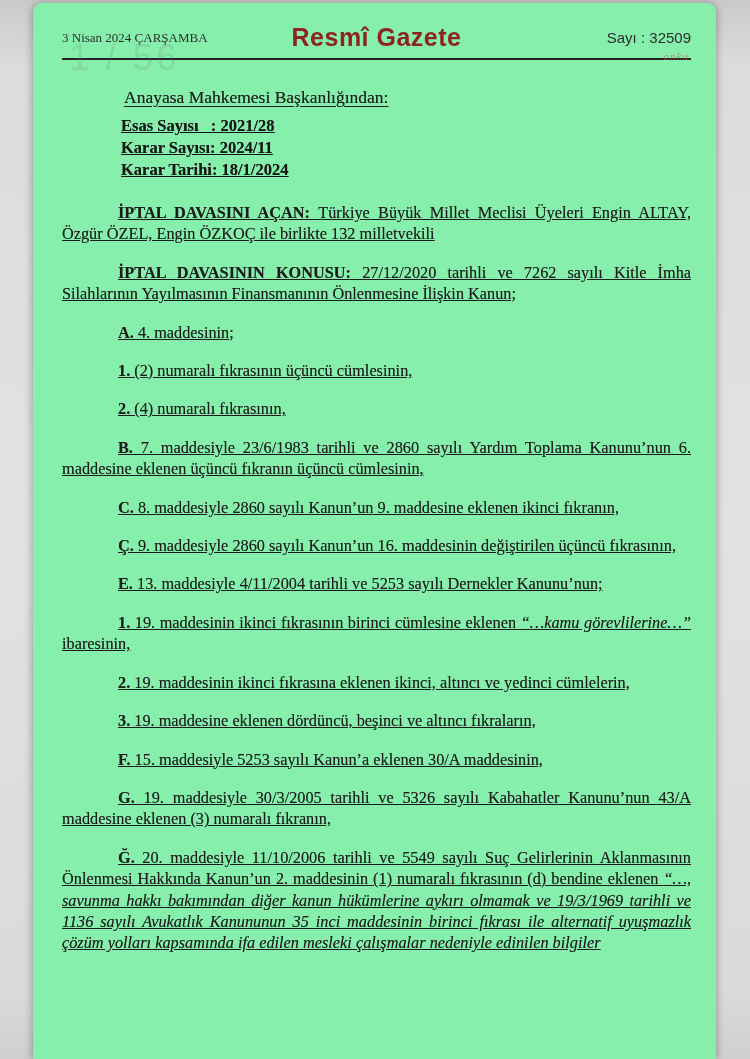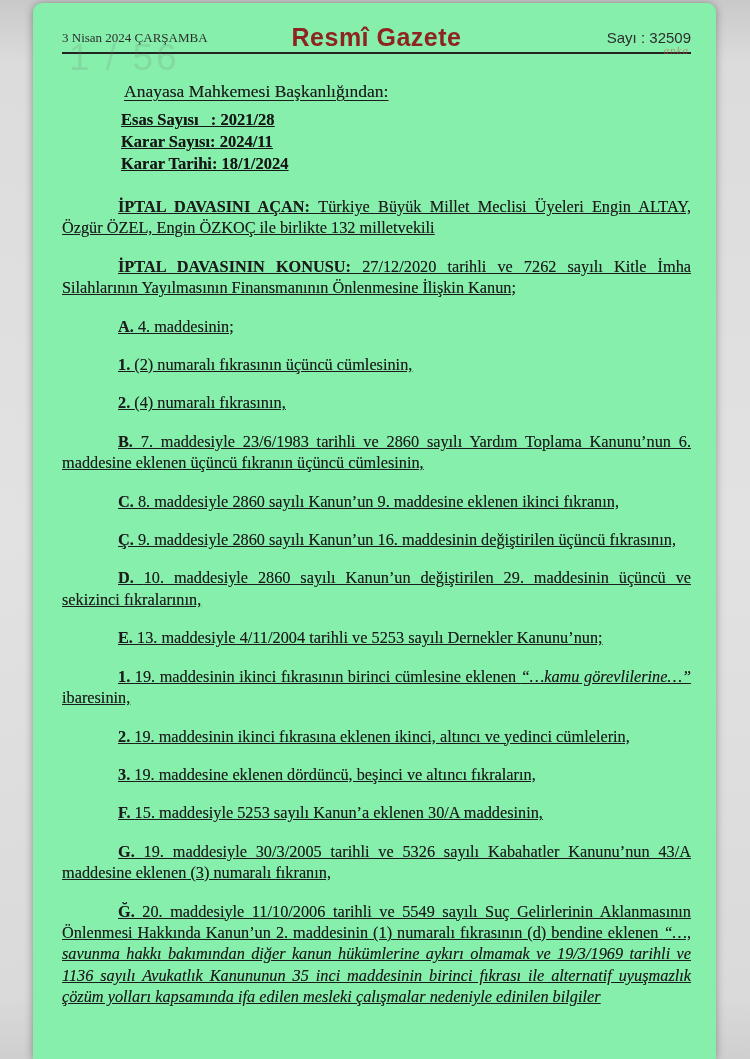--- a/index.html
+++ b/index.html
@@ -63,20 +63,21 @@
     letter-spacing: 0.5px;
   }
   .gz-issue {
     font-family: "Liberation Sans", sans-serif;
     font-size: 15px;
     color: #2e2e2e;
     justify-self: end;
   }
   .rule {
     position: relative;
+    margin-top: 6px;
     border-top: 2.4px solid #232323;
     height: 0;
     z-index: 2;
   }
   .agency {
     position: absolute;
     right: 2px;
     top: -10px;
     font-family: "Liberation Serif", serif;
     font-style: italic;
@@ -156,21 +157,20 @@
 
     <div class="body-text" id="paragraphs">
         <p><span class="seg-bold">İPTAL DAVASINI AÇAN: </span><span class="seg-normal">Türkiye Büyük Millet Meclisi Üyeleri Engin ALTAY, Özgür ÖZEL, Engin ÖZKOÇ ile birlikte 132 milletvekili</span></p>
         <p><span class="seg-bold">İPTAL DAVASININ KONUSU: </span><span class="seg-normal">27/12/2020 tarihli ve 7262 sayılı Kitle İmha Silahlarının Yayılmasının Finansmanının Önlenmesine İlişkin Kanun;</span></p>
         <p><span class="seg-bold">A. </span><span class="seg-normal">4. maddesinin;</span></p>
         <p><span class="seg-bold">1. </span><span class="seg-normal">(2) numaralı fıkrasının üçüncü cümlesinin,</span></p>
         <p><span class="seg-bold">2. </span><span class="seg-normal">(4) numaralı fıkrasının,</span></p>
         <p><span class="seg-bold">B. </span><span class="seg-normal">7. maddesiyle 23/6/1983 tarihli ve 2860 sayılı Yardım Toplama Kanunu’nun 6. maddesine eklenen üçüncü fıkranın üçüncü cümlesinin,</span></p>
         <p><span class="seg-bold">C. </span><span class="seg-normal">8. maddesiyle 2860 sayılı Kanun’un 9. maddesine eklenen ikinci fıkranın,</span></p>
         <p><span class="seg-bold">Ç. </span><span class="seg-normal">9. maddesiyle 2860 sayılı Kanun’un 16. maddesinin değiştirilen üçüncü fıkrasının,</span></p>
-        <p><span class="seg-bold">D. </span><span class="seg-normal">10. maddesiyle 2860 sayılı Kanun’un değiştirilen 29. maddesinin üçüncü ve sekizinci fıkralarının,</span></p>
         <p><span class="seg-bold">E. </span><span class="seg-normal">13. maddesiyle 4/11/2004 tarihli ve 5253 sayılı Dernekler Kanunu’nun;</span></p>
         <p><span class="seg-bold">1. </span><span class="seg-normal">19. maddesinin ikinci fıkrasının birinci cümlesine eklenen </span><span class="seg-italic">“…kamu görevlilerine…”</span><span class="seg-normal"> ibaresinin,</span></p>
         <p><span class="seg-bold">2. </span><span class="seg-normal">19. maddesinin ikinci fıkrasına eklenen ikinci, altıncı ve yedinci cümlelerin,</span></p>
         <p><span class="seg-bold">3. </span><span class="seg-normal">19. maddesine eklenen dördüncü, beşinci ve altıncı fıkraların,</span></p>
         <p><span class="seg-bold">F. </span><span class="seg-normal">15. maddesiyle 5253 sayılı Kanun’a eklenen 30/A maddesinin,</span></p>
         <p><span class="seg-bold">G. </span><span class="seg-normal">19. maddesiyle 30/3/2005 tarihli ve 5326 sayılı Kabahatler Kanunu’nun 43/A maddesine eklenen (3) numaralı fıkranın,</span></p>
         <p><span class="seg-bold">Ğ. </span><span class="seg-normal">20. maddesiyle 11/10/2006 tarihli ve 5549 sayılı Suç Gelirlerinin Aklanmasının Önlenmesi Hakkında Kanun’un 2. maddesinin (1) numaralı fıkrasının (d) bendine eklenen </span><span class="seg-italic">“…, savunma hakkı bakımından diğer kanun hükümlerine aykırı olmamak ve 19/3/1969 tarihli ve 1136 sayılı Avukatlık Kanununun 35 inci maddesinin birinci fıkrası ile alternatif uyuşmazlık çözüm yolları kapsamında ifa edilen mesleki çalışmalar nedeniyle edinilen bilgiler</span></p>
       </div>
 
   </div>

